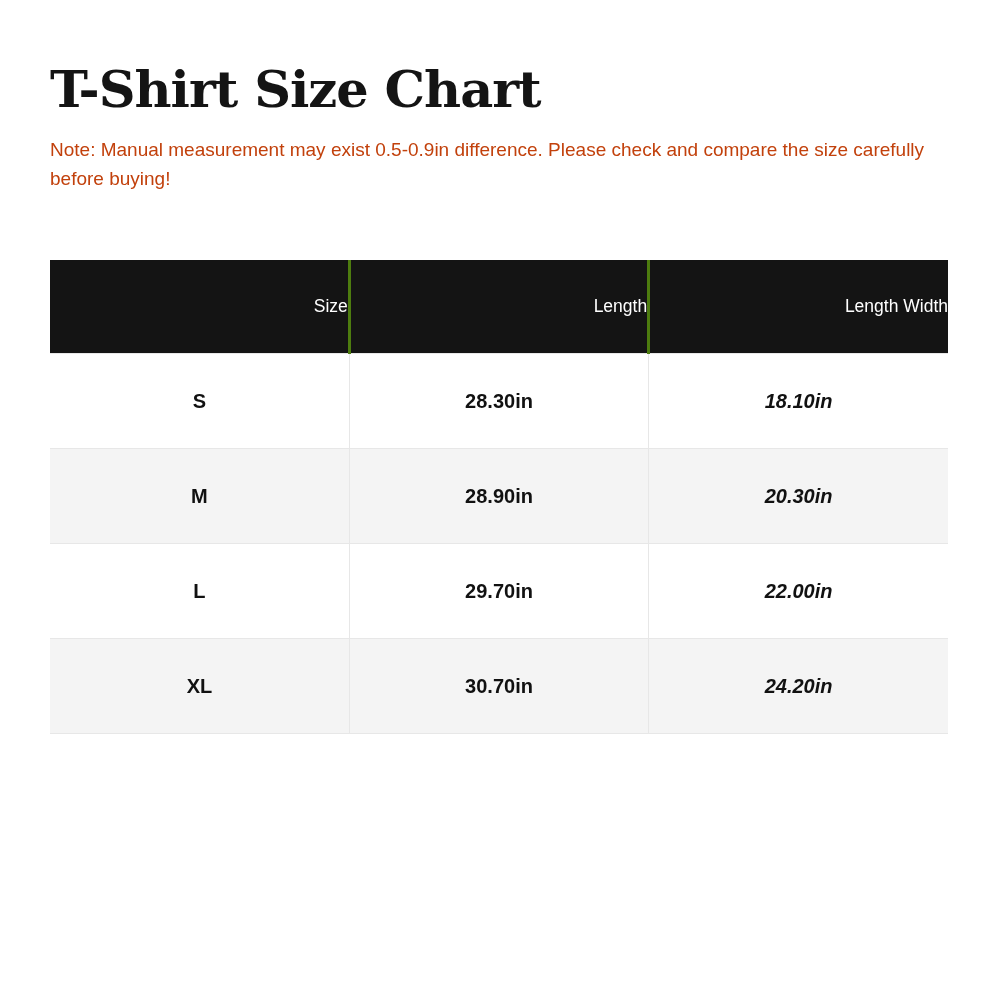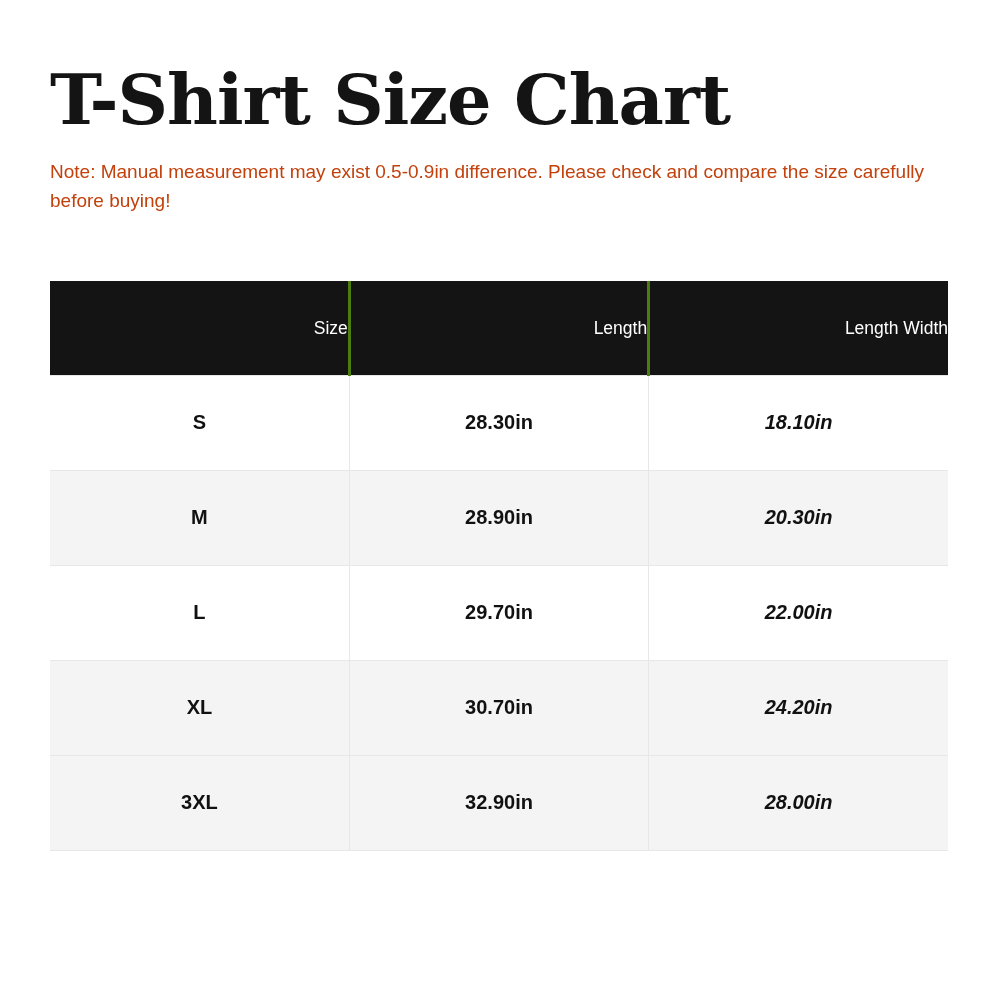--- a/index.html
+++ b/index.html
@@ -12,21 +12,21 @@
     overflow: hidden;
   }
   .page {
     width: 900px;
     margin: 0 auto;
     padding-top: 60px;
   }
   .title {
     font-family: "DejaVu Serif", "Liberation Serif", serif;
     font-weight: 700;
-    font-size: 70px;
+    font-size: 51px;
     line-height: 1.15;
     letter-spacing: -1px;
     color: #141414;
   }
   .note {
     margin-top: 16px;
     font-size: 19px;
     line-height: 1.55;
     color: #c2410c;
     max-width: 910px;
@@ -96,21 +96,16 @@
       <tr>
         <td>L</td>
         <td>29.70in</td>
         <td>22.00in</td>
       </tr>
       <tr class="alt">
         <td>XL</td>
         <td>30.70in</td>
         <td>24.20in</td>
       </tr>
-      <tr class="alt">
-        <td>3XL</td>
-        <td>32.90in</td>
-        <td>28.00in</td>
-      </tr>
     </tbody>
   </table>
 
 </div>
 
 </body></html>

